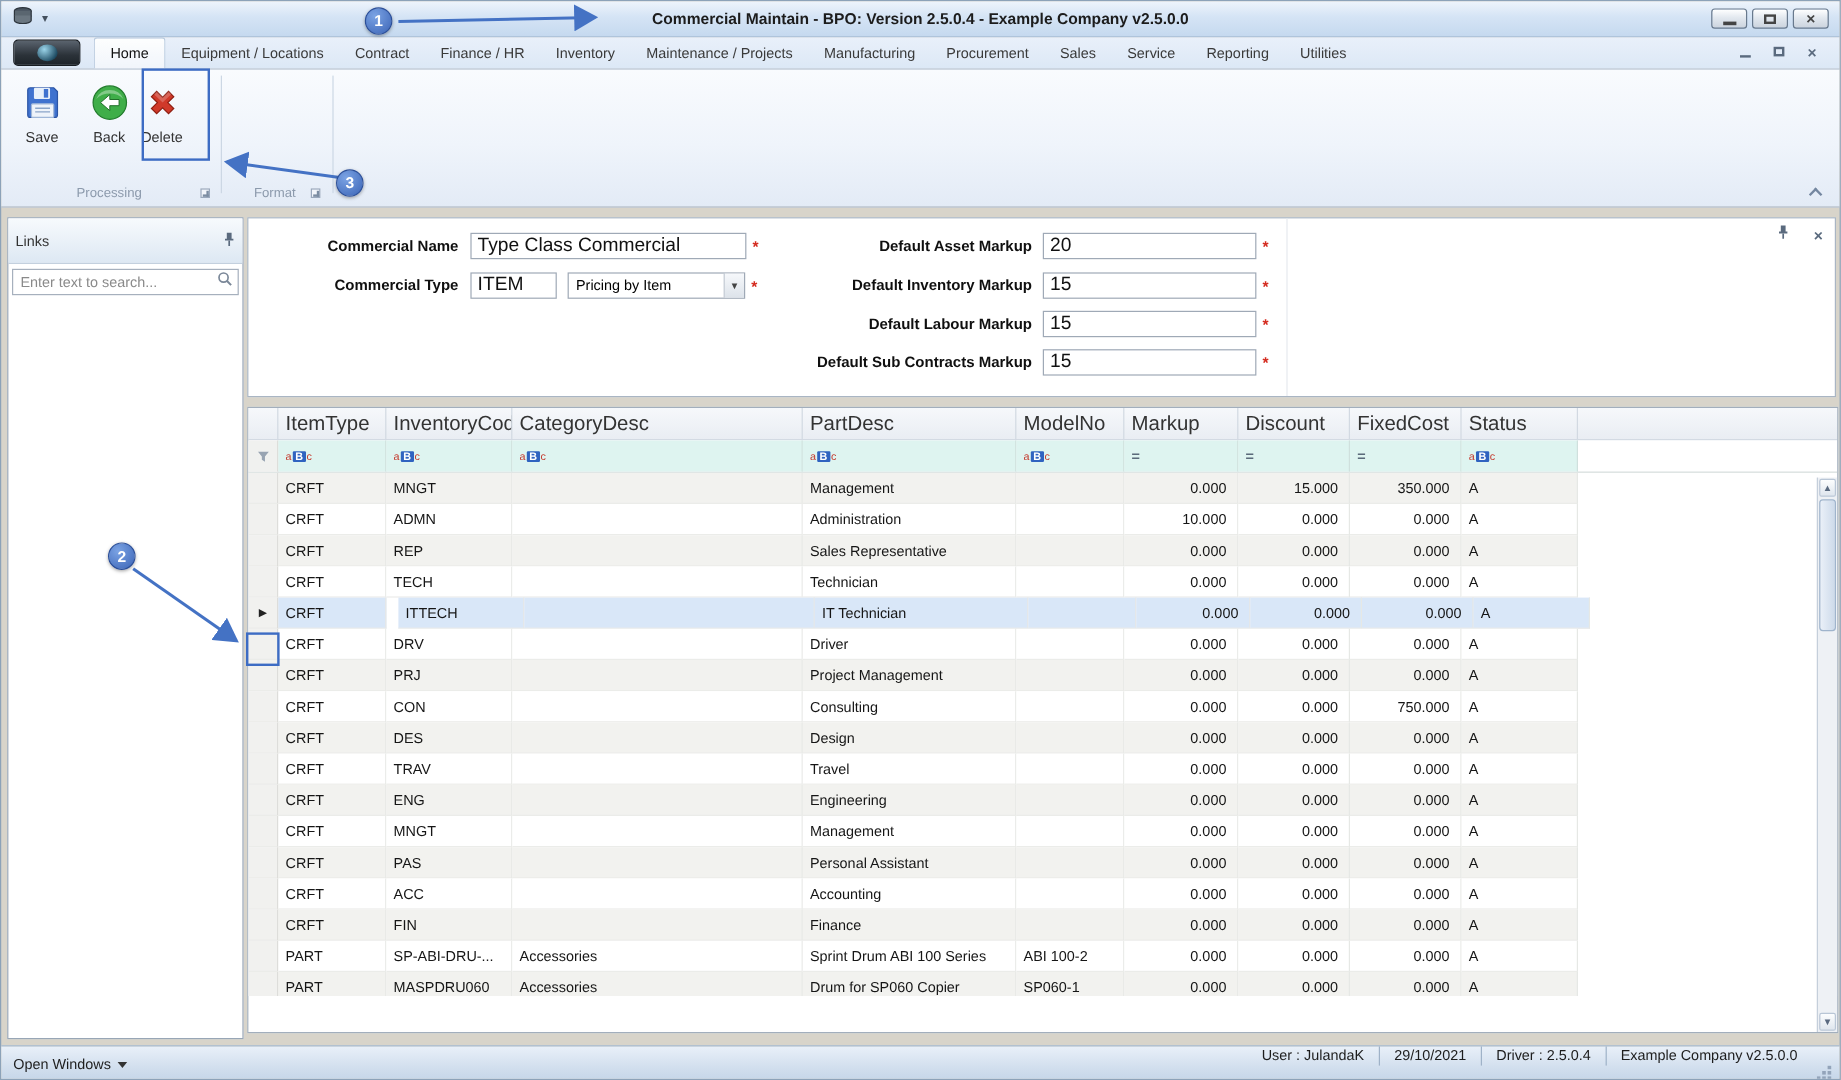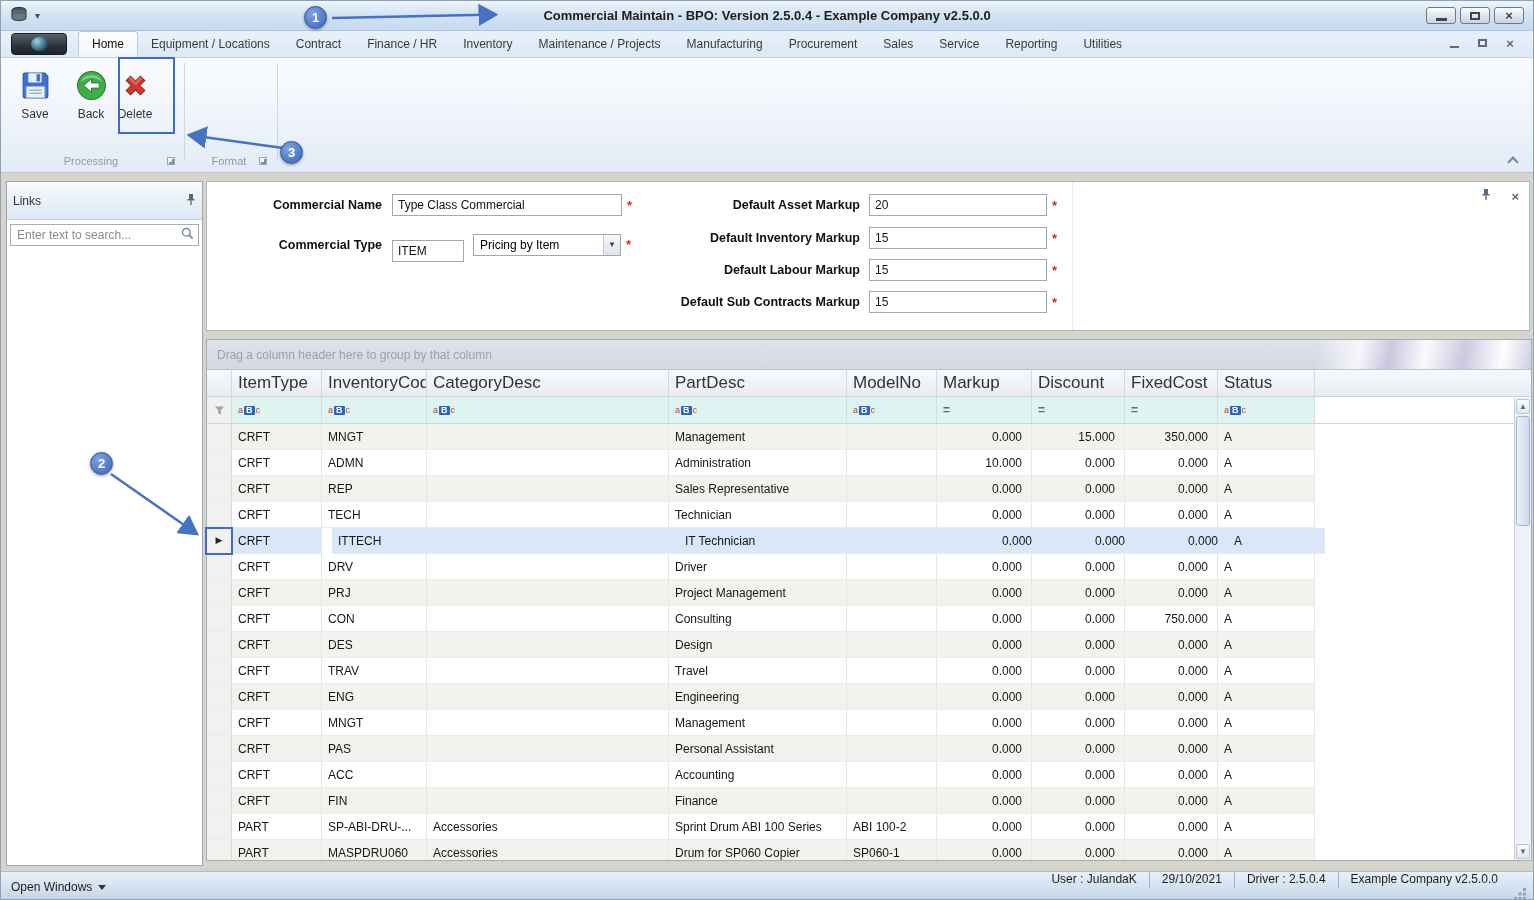--- a/index.html
+++ b/index.html
@@ -66,21 +66,21 @@
 .tile{position:absolute;left:18px;top:63px;width:162px;height:76px;cursor:pointer;
  background:linear-gradient(#cf4a12,#b93608);border:1px solid #9e2e06;color:#fff;font-size:12px;padding:6px 8px}
 
 
 .formp{position:absolute;left:205px;top:180px;width:1324px;height:150px;background:#fff;border:1px solid #a9b5c3}
 .fp-divider{position:absolute;left:865px;top:0;bottom:0;width:1px;background:#e6eaef}
 .fp-controls{position:absolute;right:10px;top:5px;display:flex;gap:20px;align-items:center}
 .fp-controls .x{color:#5a6a7e;font-size:13px;font-weight:bold;cursor:pointer;line-height:1}
 .frow{position:absolute;display:flex;align-items:center}
 .flabel{font-weight:bold;font-size:12.5px;color:#101010;text-align:right}
-.finput{height:22px;border:1px solid #9fa9b6;font-size:12px;padding:0 5px;font-family:inherit;color:#111;background:#fff}
+.finput{height:22px;border:1px solid #9fa9b6;font-size:16px;padding:0 5px;font-family:inherit;color:#111;background:#fff}
 .req{color:#d42a1e;font-weight:bold;margin-left:5px;font-size:13px}
 .fselect{height:22px;width:148px;border:1px solid #9fa9b6;display:flex;align-items:center;font-size:12px;
  padding-left:6px;background:#fff;cursor:pointer}
 .fselect .arrowbtn{margin-left:auto;width:17px;height:100%;border-left:1px solid #c0c8d2;
  background:linear-gradient(#f6f8fb,#dde3ea);display:flex;align-items:center;justify-content:center;
  font-size:8px;color:#3c4document click:none;color:#444}
 
 
 .gridp{position:absolute;left:205px;top:338px;width:1326px;height:522px;background:#fff;
  border:1px solid #a2aebc;overflow:hidden}
@@ -260,21 +260,21 @@
     <span class="x">×</span>
   </div>
 
   <div class="frow" style="left:40px;top:12px">
     <div class="flabel" style="width:135px">Commercial Name</div>
     <input class="finput" style="width: 230px; margin-left: 10px;" value="Type Class Commercial">
     <span class="req">*</span>
   </div>
   <div class="frow" style="left:40px;top:45px">
     <div class="flabel" style="width:135px">Commercial Type</div>
-    <input class="finput" style="width: 72px; margin-left: 10px; margin-top: 13px;" value="ITEM">
+    <input class="finput" style="width: 72px; margin-left: 10px;" value="ITEM">
     <div class="fselect" style="margin-left:9px">
       <span>Pricing by Item</span>
       <span class="arrowbtn">▼</span>
     </div>
     <span class="req">*</span>
   </div>
 
   <div class="frow" style="left:418px;top:12px">
     <div class="flabel" style="width:235px">Default Asset Markup</div>
     <input class="finput" style="width: 178px; margin-left: 9px;" value="20">
@@ -291,23 +291,20 @@
     <span class="req">*</span>
   </div>
   <div class="frow" style="left:418px;top:109px">
     <div class="flabel" style="width:235px">Default Sub Contracts Markup</div>
     <input class="finput" style="width: 178px; margin-left: 9px;" value="15">
     <span class="req">*</span>
   </div>
 </div>
 
 <div class="gridp">
-  <div class="groupbar">
-    <span>Drag a column header here to group by that column</span>
-  </div>
   <div class="ghead">
       <div class="hcell ind" style="width: 25px;"></div>
       <div class="hcell" style="width: 90px;">ItemType</div>
       <div class="hcell" style="width: 105px;">InventoryCode</div>
       <div class="hcell" style="width: 242px;">CategoryDesc</div>
       <div class="hcell" style="width: 178px; text-align: center;">PartDesc</div>
       <div class="hcell" style="width: 90px;">ModelNo</div>
       <div class="hcell" style="width: 95px;">Markup</div>
       <div class="hcell" style="width: 93px;">Discount</div>
       <div class="hcell" style="width: 93px;">FixedCost</div>

